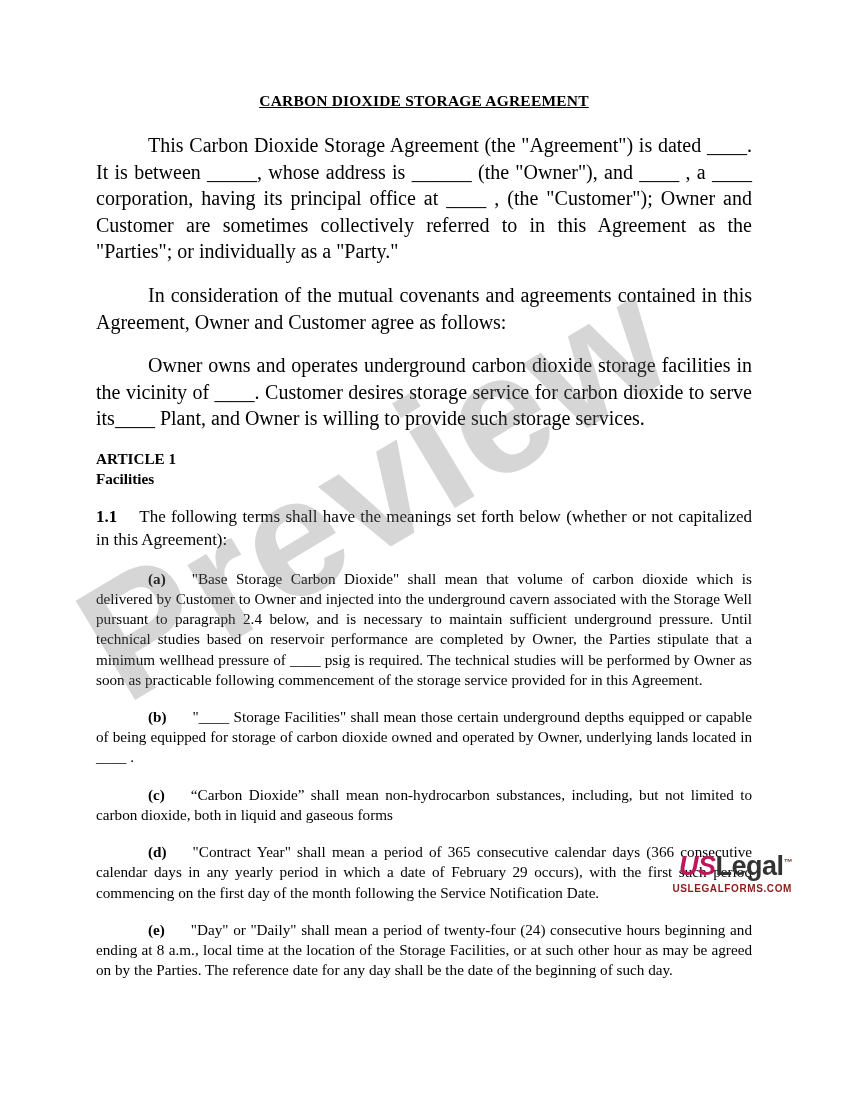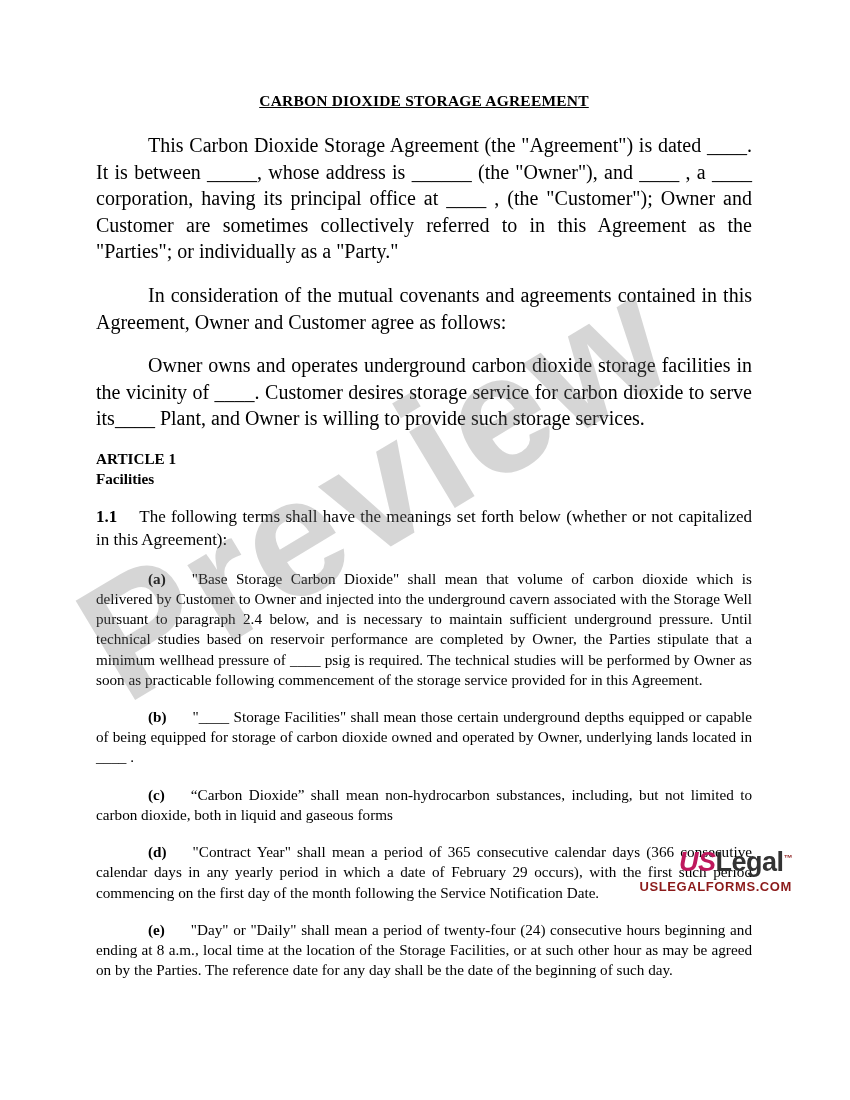--- a/index.html
+++ b/index.html
@@ -123,21 +123,21 @@
   }
   .logo .logo-main .legal {
     color: #333333;
   }
   .logo .logo-tm {
     font-size: 9px;
     vertical-align: super;
     color: #8b1a1a;
   }
   .logo .logo-sub {
-    font-size: 13px;
+    font-size: 10px;
     font-weight: bold;
     color: #8b1a1a;
     letter-spacing: 0.6px;
     margin-top: 3px;
   }
 </style>
 </head>
 <body>
 
 <div class="page">

